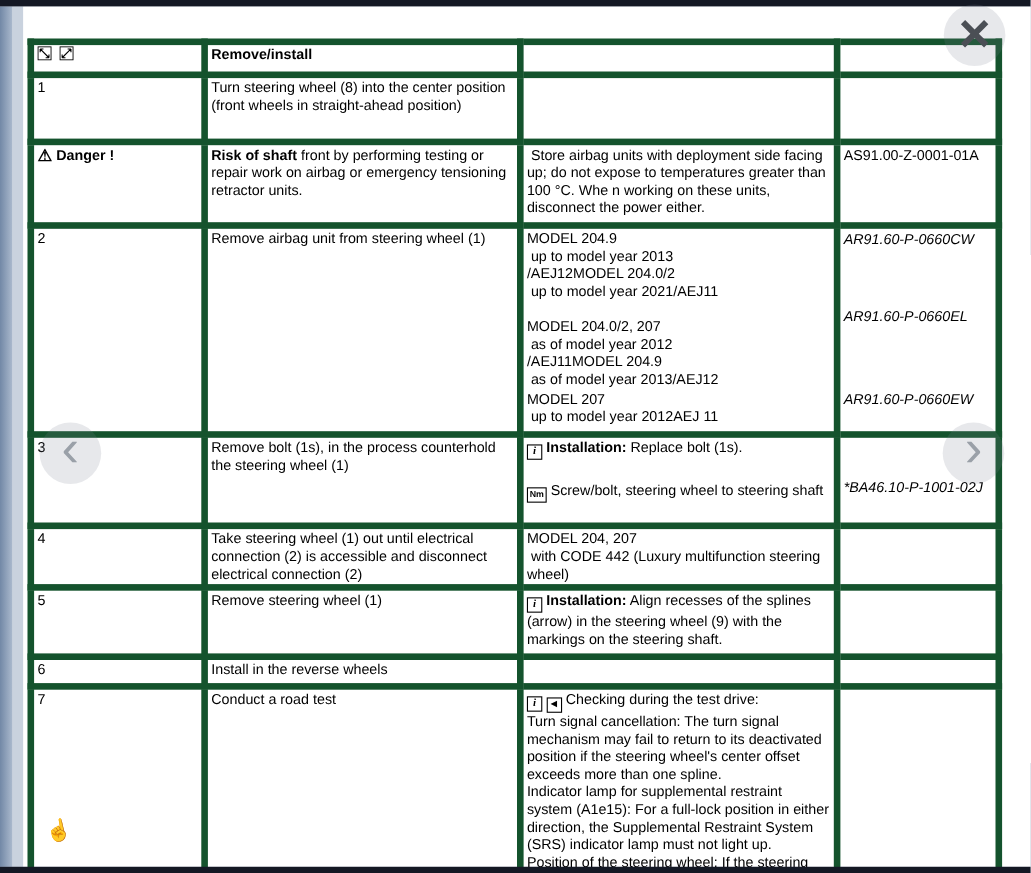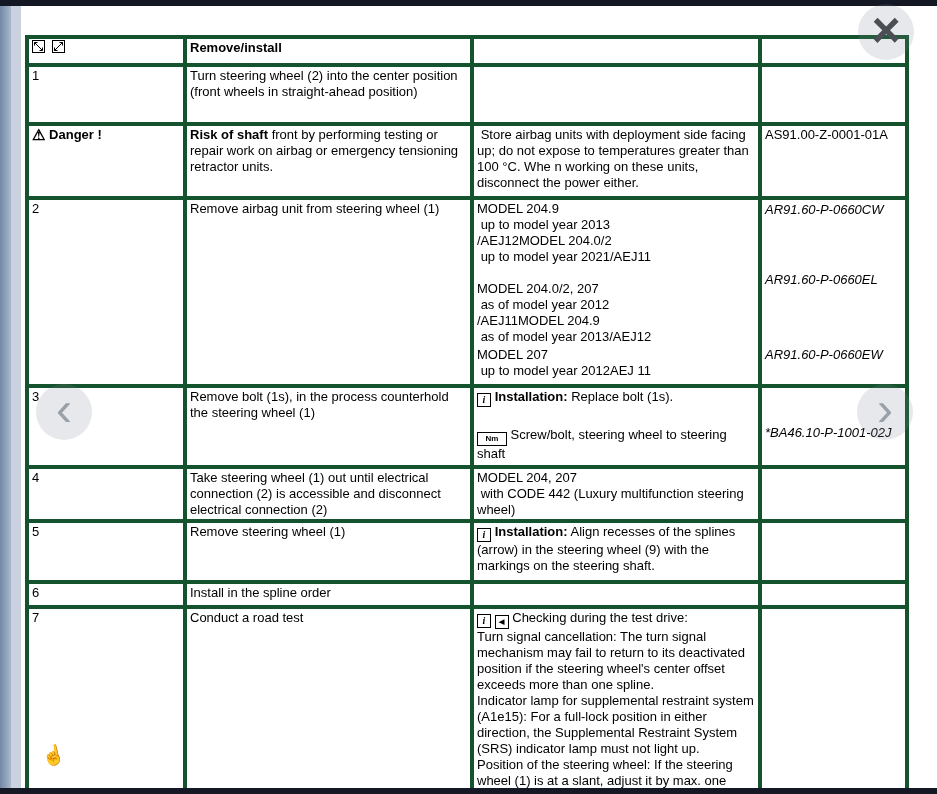--- a/index.html
+++ b/index.html
@@ -15,41 +15,41 @@
     background:linear-gradient(90deg,#7288a6,#a9b8cc);}
   .leftstrip2{position:absolute;left:11px;top:6px;width:10px;height:782px;background:#c9d2de;}
   .page{position:absolute;left:21px;top:6px;width:916px;height:782px;background:#ffffff;}
 
   table.proc{
     position:absolute;left:25px;top:35px;
     border-collapse:collapse;table-layout:fixed;width:882px;
     font-size:13px;line-height:16px;color:#000;
   }
   table.proc td{
-    border:4px solid #14532d;vertical-align:top;padding:1px 3px;overflow:hidden;
+    border:6px solid #14532d;vertical-align:top;padding:1px 3px;overflow:hidden;
   }
   col.c1{width:158px;} col.c2{width:287px;} col.c3{width:288px;} col.c4{width:147px;}
   tr.h22 td{height:22px;} tr.h53 td{height:53px;} tr.h68 td{height:68px;}
   tr.h182 td{height:182px;} tr.h75 td{height:75px;} tr.h48 td{height:48px;}
   tr.h55 td{height:55px;} tr.h19 td{height:19px;} tr.h218 td{height:218px;}
   .bold{font-weight:bold;}
   .pre{white-space:pre-wrap;}
   .relcell{position:relative;font-style:italic;}
   .absref{position:absolute;left:3px;white-space:nowrap;}
   .g1{margin-bottom:16px;}
   .g2{margin-bottom:2px;}
   .nmline{margin-top:20px;}
 
   .ibox{
     display:inline-block;box-sizing:border-box;width:14px;height:14px;
     border:1px solid #000;background:#fff;text-align:center;
     font-size:10px;line-height:12px;font-weight:bold;vertical-align:-2px;
   }
   .ibox.info{font-family:"Liberation Serif",serif;font-style:italic;}
-  .ibox.nm{width:30px;font-size:8px;letter-spacing:0;}
+  .ibox.nm{width:18px;font-size:8px;letter-spacing:0;}
   .ibox.back{font-size:7px;line-height:12px;}
   .warnicon{font-size:15px;font-weight:bold;vertical-align:-1px;}
   .hicon{display:inline-block;margin-right:3px;vertical-align:middle;cursor:pointer;}
 
   .circle-btn{
     position:absolute;width:56px;height:56px;border-radius:50%;
     background:rgba(120,130,145,0.18);
     display:flex;align-items:center;justify-content:center;cursor:pointer;
   }
   .circle-btn.close{left:858px;top:4px;}
@@ -93,21 +93,21 @@
                 <path d="M10.5 2.5 L7.5 2.5 M10.5 2.5 L10.5 5.5 M10.5 2.5 L2.5 10.5 M2.5 10.5 L5.5 10.5 M2.5 10.5 L2.5 7.5" stroke="#000" fill="none"></path>
               </svg></span>
       </td>
       <td class="bold">Remove/install</td>
       <td></td>
       <td></td>
     </tr>
 
     <tr class="h53">
       <td>1</td>
-      <td class="pre">Turn steering wheel (2) into the center position (front wheels in straight-ahead position)</td>
+      <td class="pre">Turn steering wheel (8) into the center position (front wheels in straight-ahead position)</td>
       <td></td>
       <td></td>
     </tr>
 
     <tr class="h68">
       <td>
         <span class="warnicon">⚠</span>
         <span class="bold">Danger !</span>
       </td>
       <td class="pre"><span class="bold">Risk of shaft</span><span> front by performing testing or repair work on airbag or emergency tensioning retractor units.</span></td>
@@ -161,21 +161,21 @@
       <td>5</td>
       <td class="pre">Remove steering wheel (1)</td>
       <td>
         <div class="pre"><span class="ibox info"><span>i</span></span> <span class="bold">Installation:</span><span> Align recesses of the splines (arrow) in the steering wheel (9) with the markings on the steering shaft.</span></div>
       </td>
       <td></td>
     </tr>
 
     <tr class="h19">
       <td>6</td>
-      <td class="pre">Install in the spline order</td>
+      <td class="pre">Install in the reverse wheels</td>
       <td></td>
       <td></td>
     </tr>
 
     <tr class="h218">
       <td>7</td>
       <td class="pre">Conduct a road test</td>
       <td>
         <div class="pre"><span class="ibox info"><span>i</span></span> <span class="ibox back">◀</span><span> Checking during the test drive:</span></div>
         <div class="pre">Turn signal cancellation: The turn signal mechanism may fail to return to its deactivated position if the steering wheel's center offset exceeds more than one spline.

